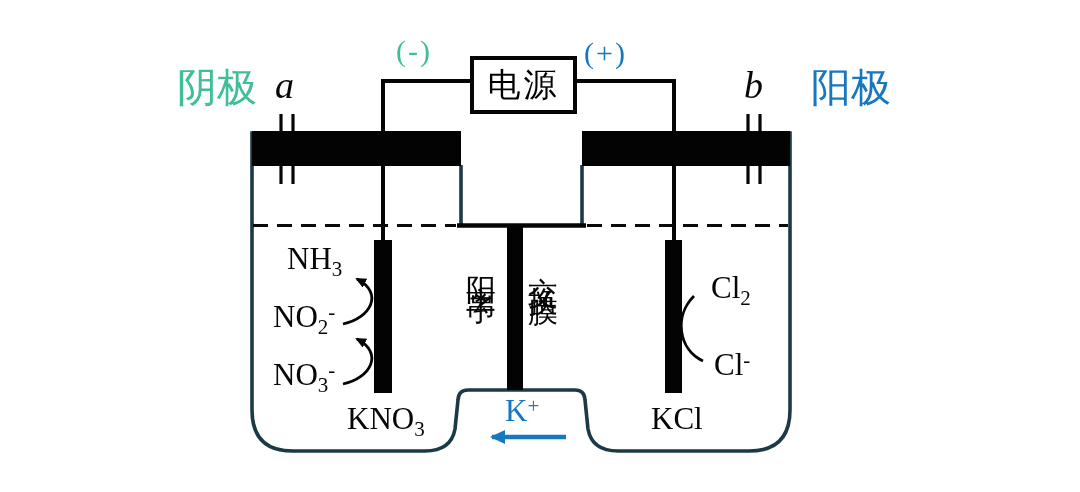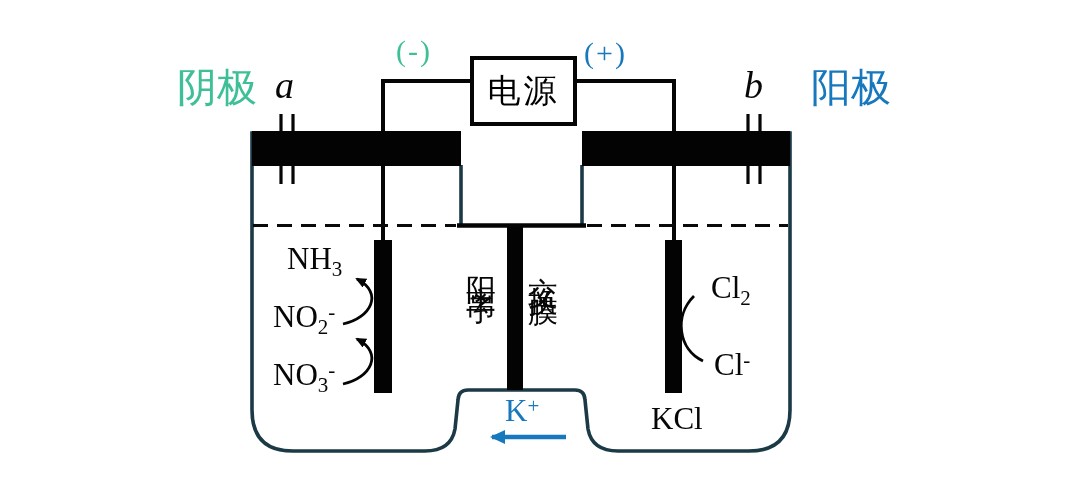--- a/index.html
+++ b/index.html
@@ -10,21 +10,21 @@
   .cjk{font-size:40px;line-height:34px;}
   .teal{color:#3fbf97;}
   .blue{color:#1878be;}
   .sign{font-size:30px;letter-spacing:2px;}
   .eln{font-size:38px;font-style:italic;line-height:38px;}
   .formula{font-size:31px;line-height:34px;}
   .formula sub{font-size:21px;vertical-align:-7px;line-height:0;}
   .formula sup{font-size:21px;vertical-align:8px;line-height:0;}
   .vtext{writing-mode:vertical-rl;text-orientation:upright;font-size:30px;
          letter-spacing:10px;line-height:34px;}
-  .power-box{position:absolute;left:470px;top:56px;width:107px;height:70px;
+  .power-box{position:absolute;left:470px;top:56px;width:107px;height:58px;
              box-sizing:border-box;background:#fff;border:4px solid #050505;
              display:flex;align-items:center;justify-content:center;
              font-size:33px;letter-spacing:3px;}
   .kplus{font-size:31px;}
 </style>
 </head>
 <body>
 
 <div id="stage">
 
@@ -95,20 +95,23 @@
 
   <div class="txt formula" style="left:287px;top:242px;">
     <span>NH</span><sub>3</sub>
   </div>
   <div class="txt formula" style="left:273px;top:300px;text-align:right;">
     <span>NO</span><sub>2</sub><sup>-</sup>
   </div>
   <div class="txt formula" style="left:273px;top:358px;">
     <span>NO</span><sub>3</sub><sup>-</sup>
   </div>
+  <div class="txt formula" style="left:347px;top:402px;">
+    <span>KNO</span><sub>3</sub>
+  </div>
 
   <div class="txt vtext" style="left:464px;top:253px;height:125px;">阳离子</div>
   <div class="txt vtext" style="left:526px;top:253px;height:125px;">交换膜</div>
 
   <div class="txt formula kplus blue" style="left:505px;top:394px;">
     <span>K</span><sup>+</sup>
   </div>
 
   <div class="txt formula" style="left:711px;top:271px;">
     <span>Cl</span><sub>2</sub>

